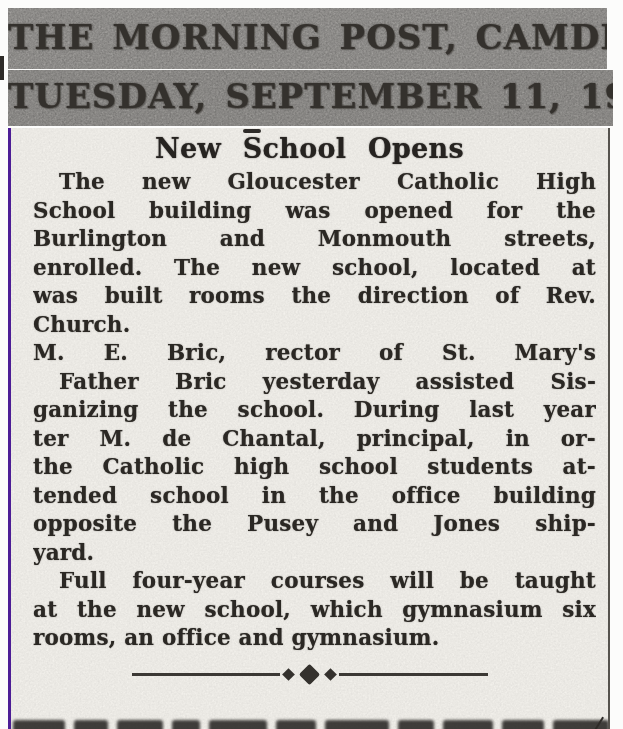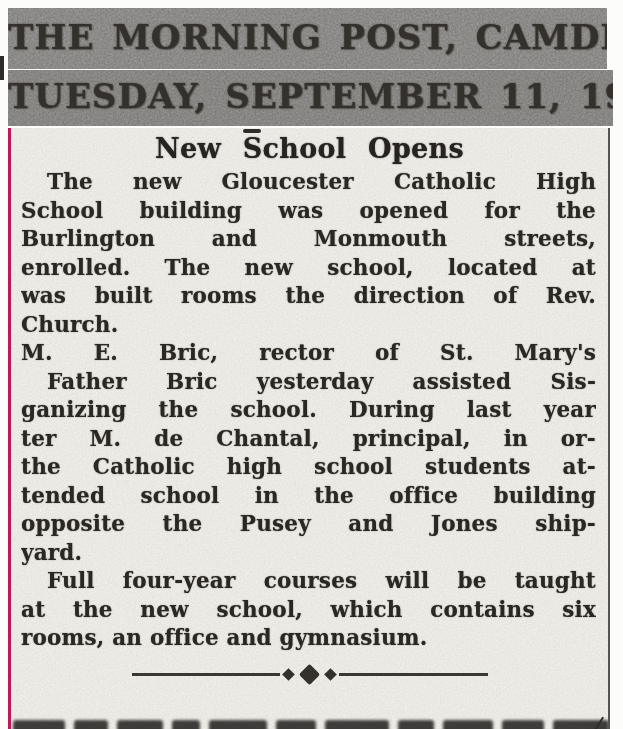--- a/index.html
+++ b/index.html
@@ -23,41 +23,41 @@
     font-weight:700;font-size:34px;letter-spacing:1px;word-spacing:5px;
     color:#34312d;
     text-shadow:0 0 2px rgba(45,42,38,.75), 1px 1px 1px rgba(45,42,38,.4);
     filter:blur(.4px);
   }
 
   
   .article{
     position:absolute;left:8px;top:128px;width:602px;height:601px;
     background:#f5f3ee;
-    border-left:3px solid #be185d;
+    border-left:3px solid #4c1d95;
     border-right:2px solid #56534e;
     box-sizing:border-box;
     overflow:hidden;
   }
   .headline{
     margin:5px 0 2px 0;
     text-align:center;
     font-size:27px;font-weight:700;word-spacing:12px;letter-spacing:.3px;
     color:#262320;
     text-shadow:0 0 1.4px rgba(38,35,32,.8);
     filter:blur(.25px);
   }
   .bodytext{
     padding:2px 12px 0 10px;
     color:#2b2824;
     font-size:21.5px;font-weight:700;letter-spacing:.2px;
     text-shadow:0 0 1.2px rgba(43,40,36,.65);
     filter:blur(.25px);
   }
-  .ln{line-height:28.5px;height:28.5px;overflow:hidden;}
+  .ln{line-height:28.5px;height:28.5px;overflow:hidden;margin-left:12px;}
   .j{text-align:justify;text-align-last:justify;}
   .l{text-align:left;text-align-last:left;}
   .i{text-indent:26px;}
 
   
   .divider{
     margin:13px auto 0 auto;width:356px;height:18px;
     display:flex;align-items:center;justify-content:center;
     filter:blur(.3px);
   }
@@ -122,21 +122,21 @@
       <div class="ln l">Church.</div>
       <div class="ln j">M. E. Bric, rector of St. Mary's</div>
       <div class="ln j i">Father Bric yesterday assisted Sis-</div>
       <div class="ln j">ganizing the school. During last year</div>
       <div class="ln j">ter M. de Chantal, principal, in or-</div>
       <div class="ln j">the Catholic high school students at-</div>
       <div class="ln j">tended school in the office building</div>
       <div class="ln j">opposite the Pusey and Jones ship-</div>
       <div class="ln l">yard.</div>
       <div class="ln j i">Full four-year courses will be taught</div>
-      <div class="ln j">at the new school, which contains six</div>
+      <div class="ln j">at the new school, which gymnasium six</div>
       <div class="ln l">rooms, an office and gymnasium.</div>
     </div>
 
     <div class="divider">
       <span class="rule"></span>
       <span class="dm small"></span>
       <span class="dm big"></span>
       <span class="dm small"></span>
       <span class="rule"></span>
     </div>

